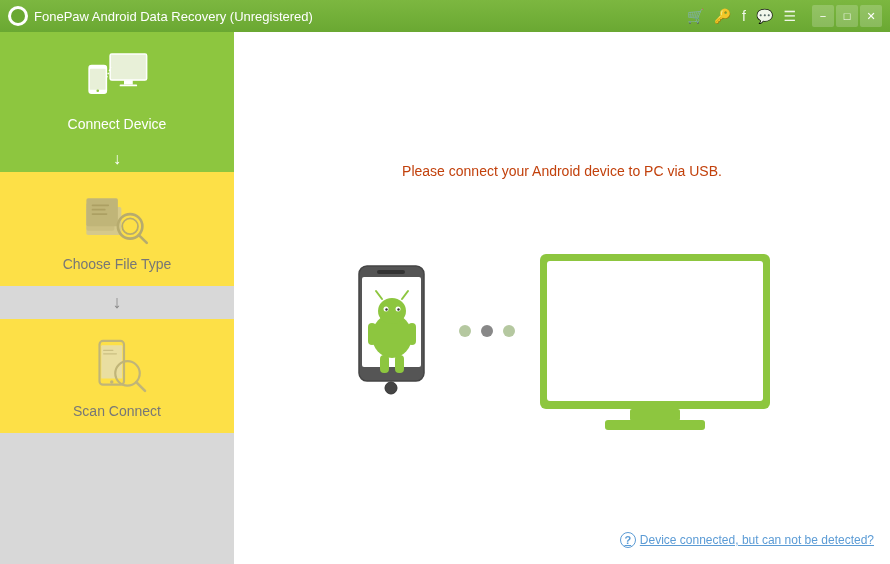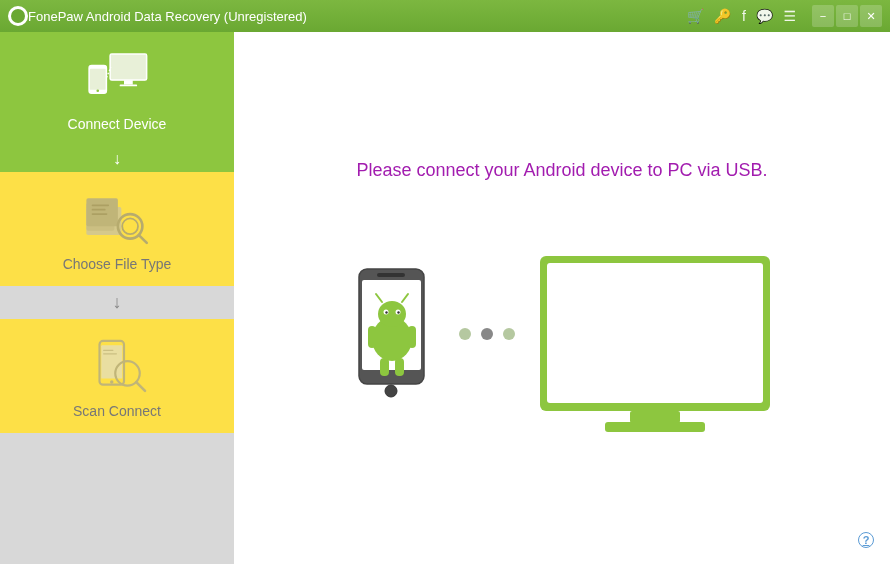--- a/index.html
+++ b/index.html
@@ -19,20 +19,21 @@
       align-items: center;
       justify-content: space-between;
       padding: 0 8px;
       color: white;
       font-size: 13px;
       user-select: none;
     }
     .title-bar-left {
       display: flex;
       align-items: center;
+      gap: 6px;
     }
     .app-icon {
       width: 20px;
       height: 20px;
       background: white;
       border-radius: 50%;
       display: flex;
       align-items: center;
       justify-content: center;
     }
@@ -140,22 +141,22 @@
       background: white;
       display: flex;
       flex-direction: column;
       align-items: center;
       justify-content: center;
       padding: 20px;
       position: relative;
     }
 
     .main-message {
-      font-size: 18px;
-      color: #a21caf;
+      font-size: 14px;
+      color: #c2410c;
       margin-bottom: 60px;
       font-weight: 400;
     }
 
     .illustration {
       display: flex;
       align-items: center;
       justify-content: center;
       gap: 20px;
       margin-top: 10px;
@@ -351,16 +352,17 @@
         <rect x="12" y="12" width="216" height="140" rx="3" fill="white"></rect>
 
         <rect x="95" y="160" width="50" height="12" rx="2" fill="#8dc63f"></rect>
         <rect x="70" y="171" width="100" height="10" rx="3" fill="#8dc63f"></rect>
       </svg>
 
     </div>
 
     <div class="bottom-link">
       <div class="help-circle">?</div>
+      <span>Device connected, but can not be detected?</span>
     </div>
 
   </div>
 </div>
 
 </body></html>

